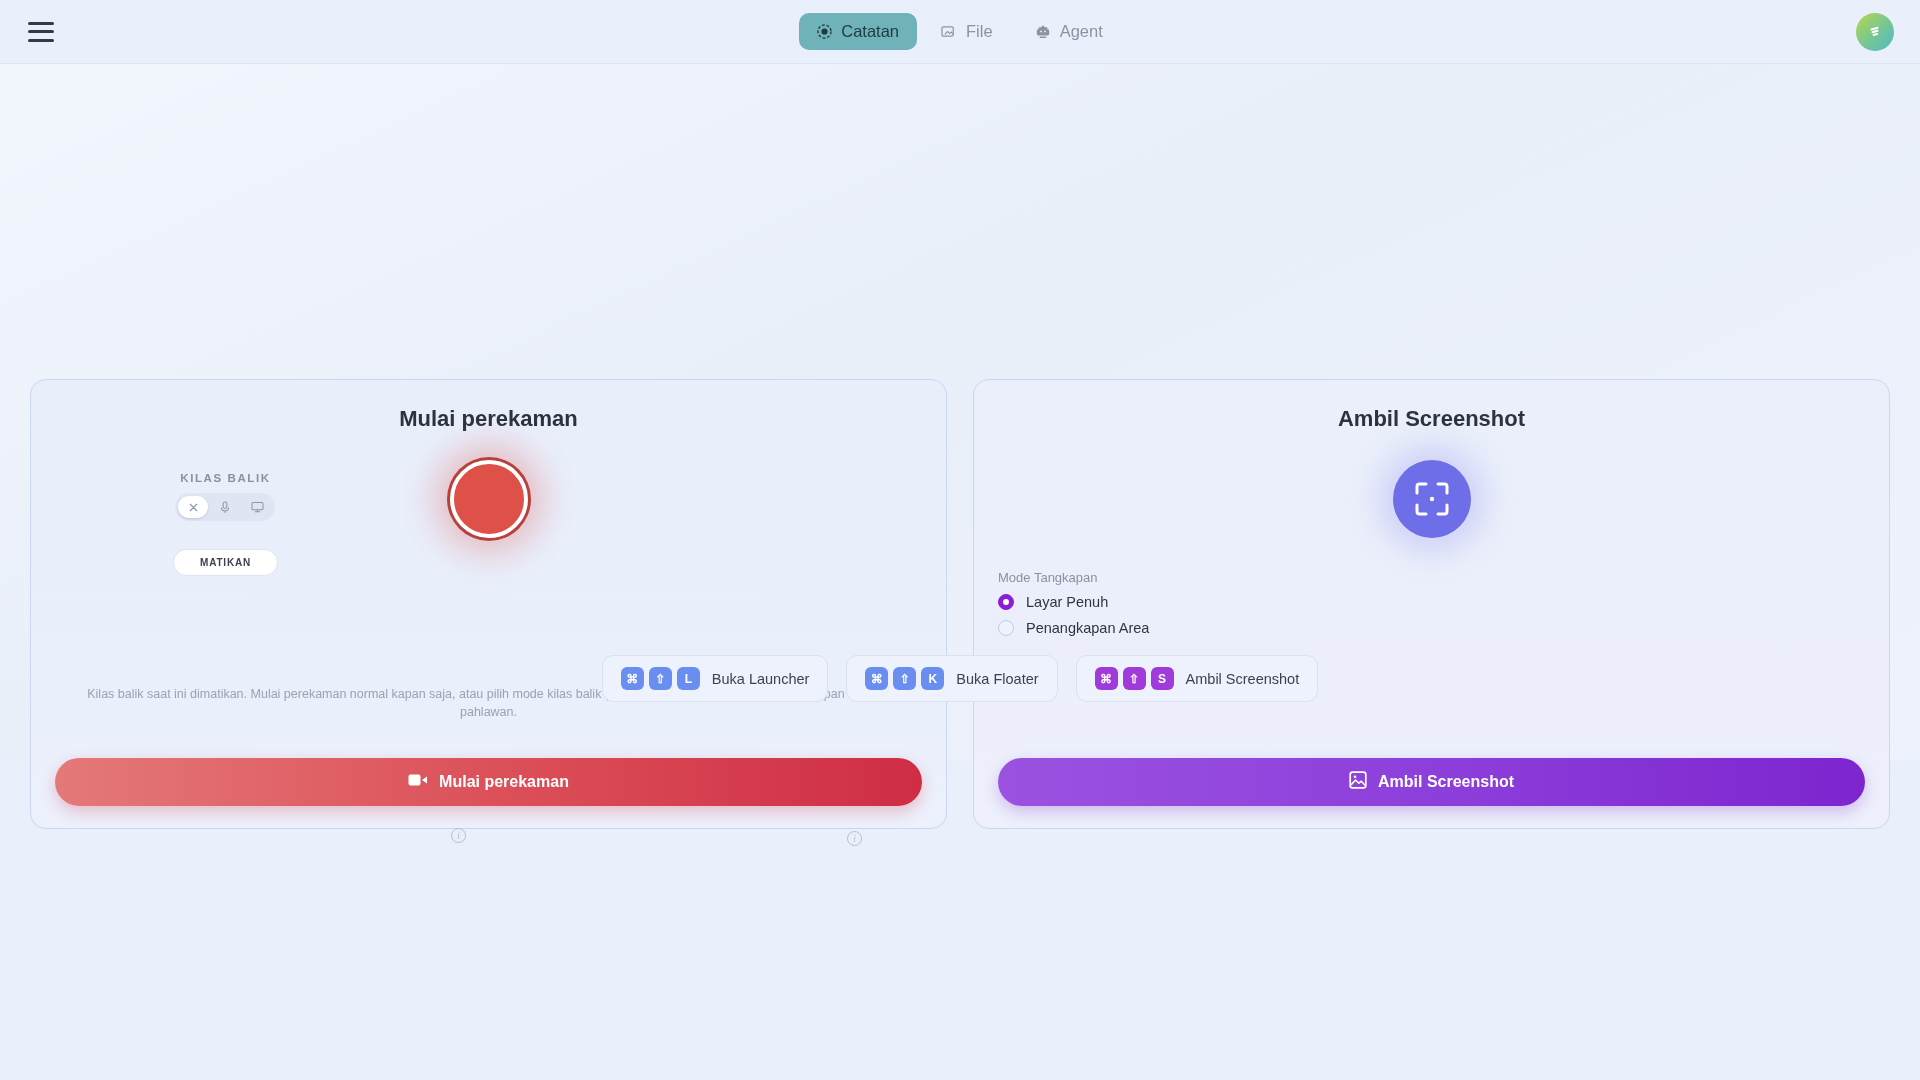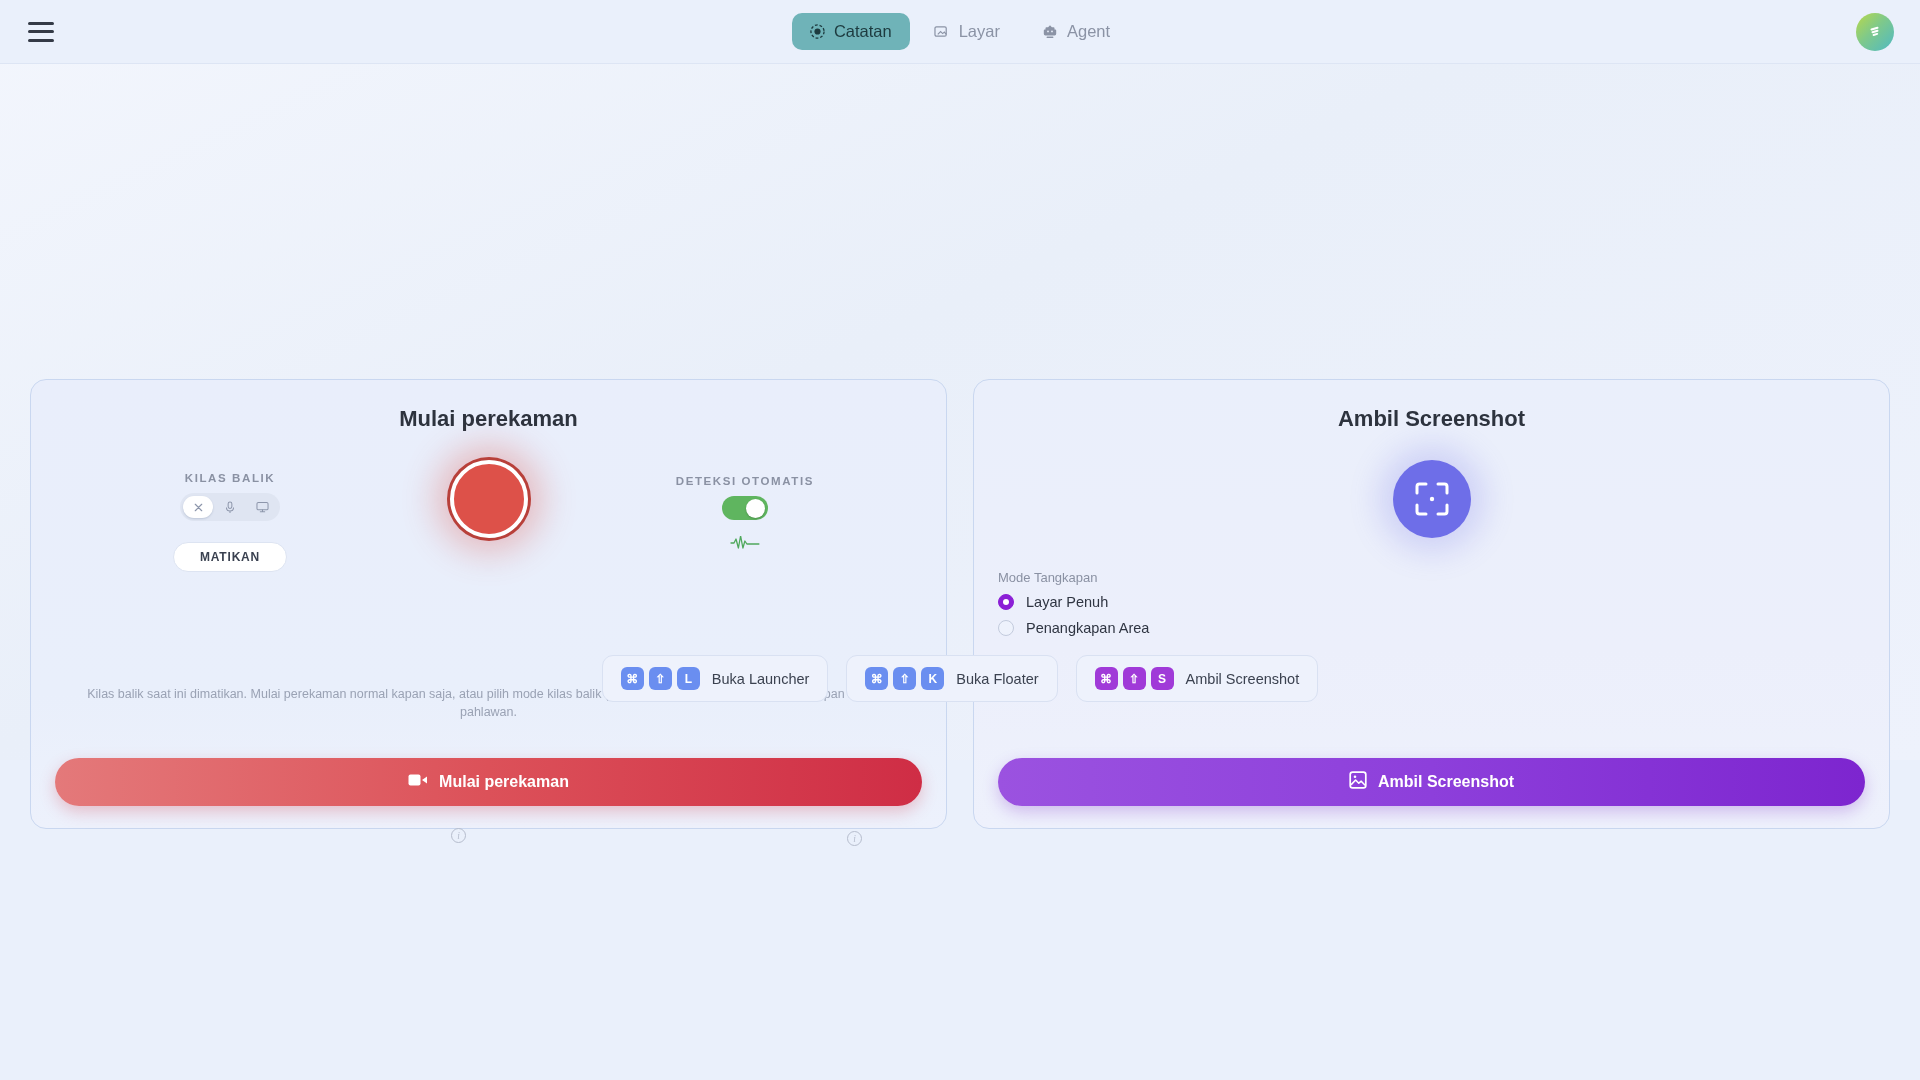--- a/index.html
+++ b/index.html
@@ -174,26 +174,26 @@
     display: flex; align-items: center; justify-content: center;
     cursor: pointer;
     color: #8d96ab;
   }
   .seg-item.active {
     background: #ffffff;
     box-shadow: 0 1px 2px rgba(40,60,100,.18);
   }
 
   .matikan-btn {
-    margin-top: 21px;
+    margin-top: 28px;
     background: #ffffff;
     border: 1px solid #dde4f2;
     border-radius: 999px;
     padding: 7px 26px;
-    font-size: 12px;
+    font-size: 10px;
     font-weight: bold;
     letter-spacing: .8px;
     color: #3a4150;
     cursor: pointer;
     white-space: nowrap;
   }
 
   .info-ic {
     width: 15px; height: 15px;
     border-radius: 50%;
@@ -403,21 +403,21 @@
         <span>Catatan</span>
       </div>
 
       <div class="nav-tab">
         <span class="ic">
           <svg width="16" height="15" viewBox="0 0 17 16">
             <rect x="1" y="3" width="12" height="10" rx="1.6" fill="none" stroke="#8b93a5" stroke-width="1.3"></rect>
             <path d="M4 11l3-3 2.2 2.2L11 8.6l2 2.4" fill="none" stroke="#8b93a5" stroke-width="1.2"></path>
           </svg>
         </span>
-        <span>Layar</span>
+        <span>File</span>
       </div>
 
       <div class="nav-tab">
         <span class="ic">
           <svg width="16" height="16" viewBox="0 0 16 16">
             <path d="M8 1.2l1.9 2h1.6a1 1 0 011 1v1.2h.7a1 1 0 011 1v3.4a1.6 1.6 0 01-1.6 1.6H3.4A1.6 1.6 0 011.8 9.8V6.4a1 1 0 011-1h.7V4.2a1 1 0 011-1h1.6z" fill="#8b93a5"></path>
             <circle cx="6" cy="7.4" r=".9" fill="#eaf0fb"></circle>
             <circle cx="10" cy="7.4" r=".9" fill="#eaf0fb"></circle>
             <rect x="4.6" y="12.6" width="6.8" height="1.5" rx=".7" fill="#8b93a5"></rect>
           </svg>
@@ -466,33 +466,20 @@
                   <path d="M7 9.5v2M4.6 11.6h4.8" stroke="#8d96ab" stroke-width="1.1" stroke-linecap="round"></path>
                 </svg>
               </div>
             </div>
 
             <button class="matikan-btn">MATIKAN</button>
           </div>
 
           <div class="record-btn"></div>
 
-          <div class="ctrl-col right">
-            <div class="ctrl-label">DETEKSI OTOMATIS</div>
-
-            <div class="toggle">
-              <div class="knob"></div>
-            </div>
-
-            <div class="wave">
-              <svg width="30" height="14" viewBox="0 0 30 14">
-                <path d="M1 7h3l2-4 2.4 9 2.2-12 2.3 12 2-7 2 3h12" fill="none" stroke="#4fa85c" stroke-width="1.3" stroke-linecap="round" stroke-linejoin="round"></path>
-              </svg>
-            </div>
-          </div>
 
           <div class="info-ic info-left">i</div>
           <div class="info-ic info-right">i</div>
         </div>
 
         <div class="help-text">Kilas balik saat ini dimatikan. Mulai perekaman normal kapan saja, atau pilih mode kilas balik (audio atau layar) di atas untuk menyimpan momen pahlawan.</div>
 
         <button class="big-btn btn-record">
           <span>
             <svg width="20" height="14" viewBox="0 0 20 14">

